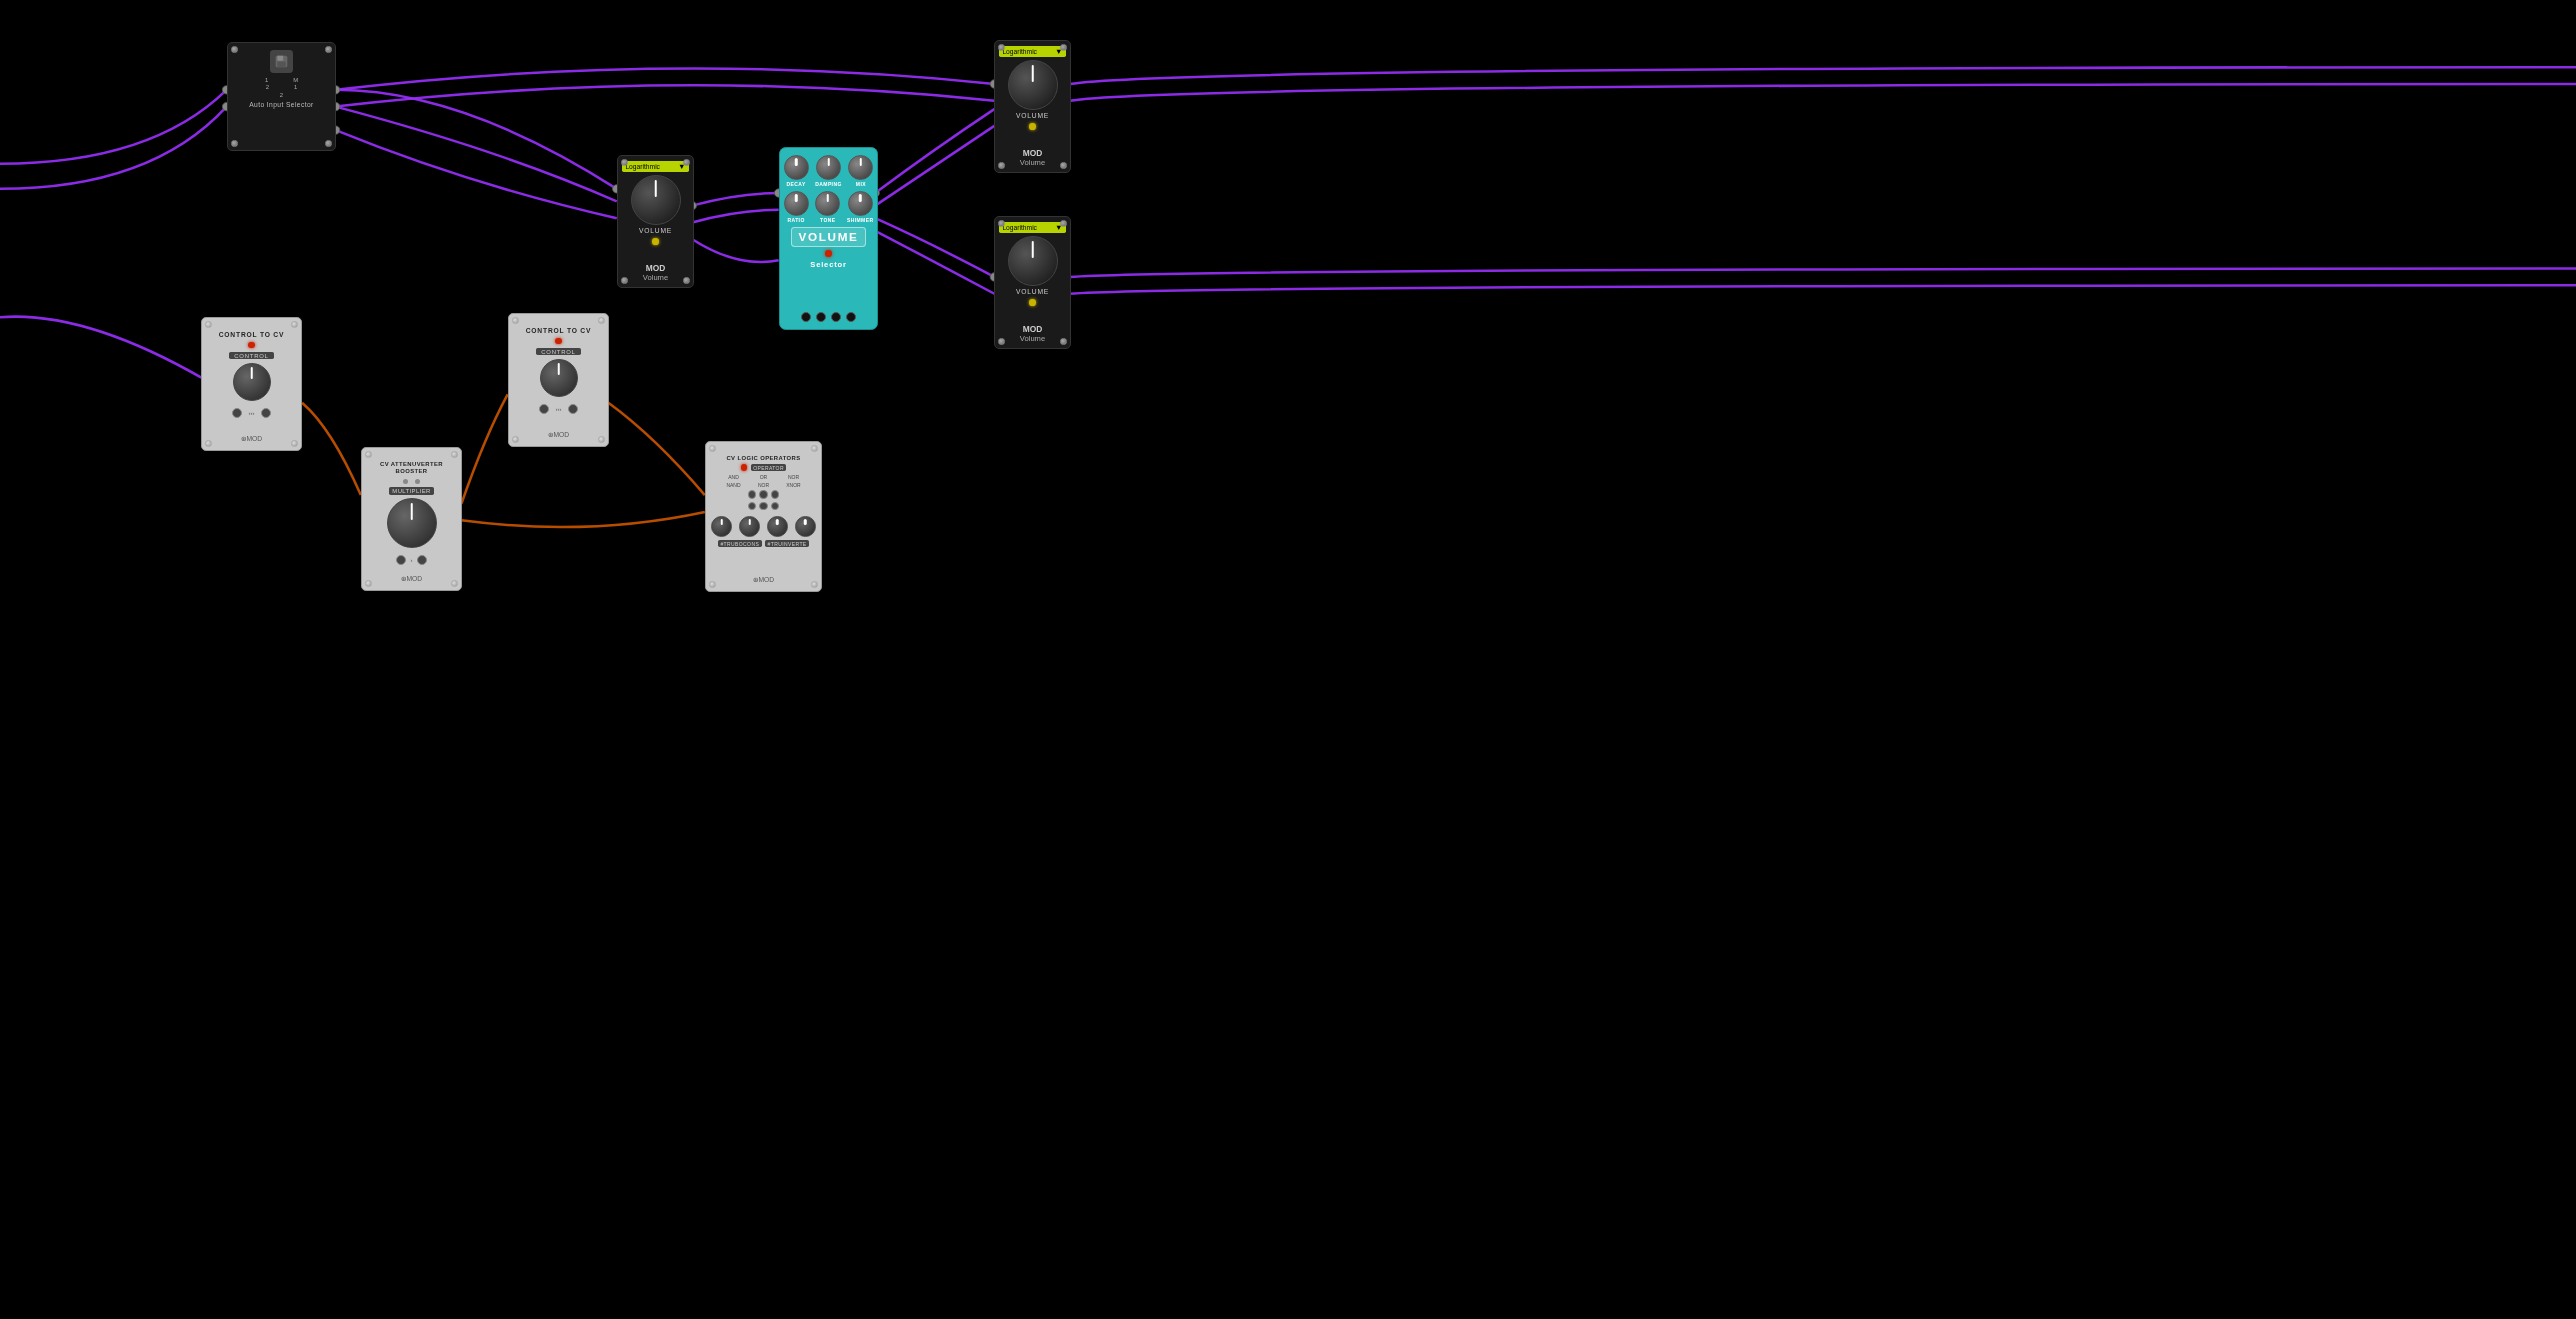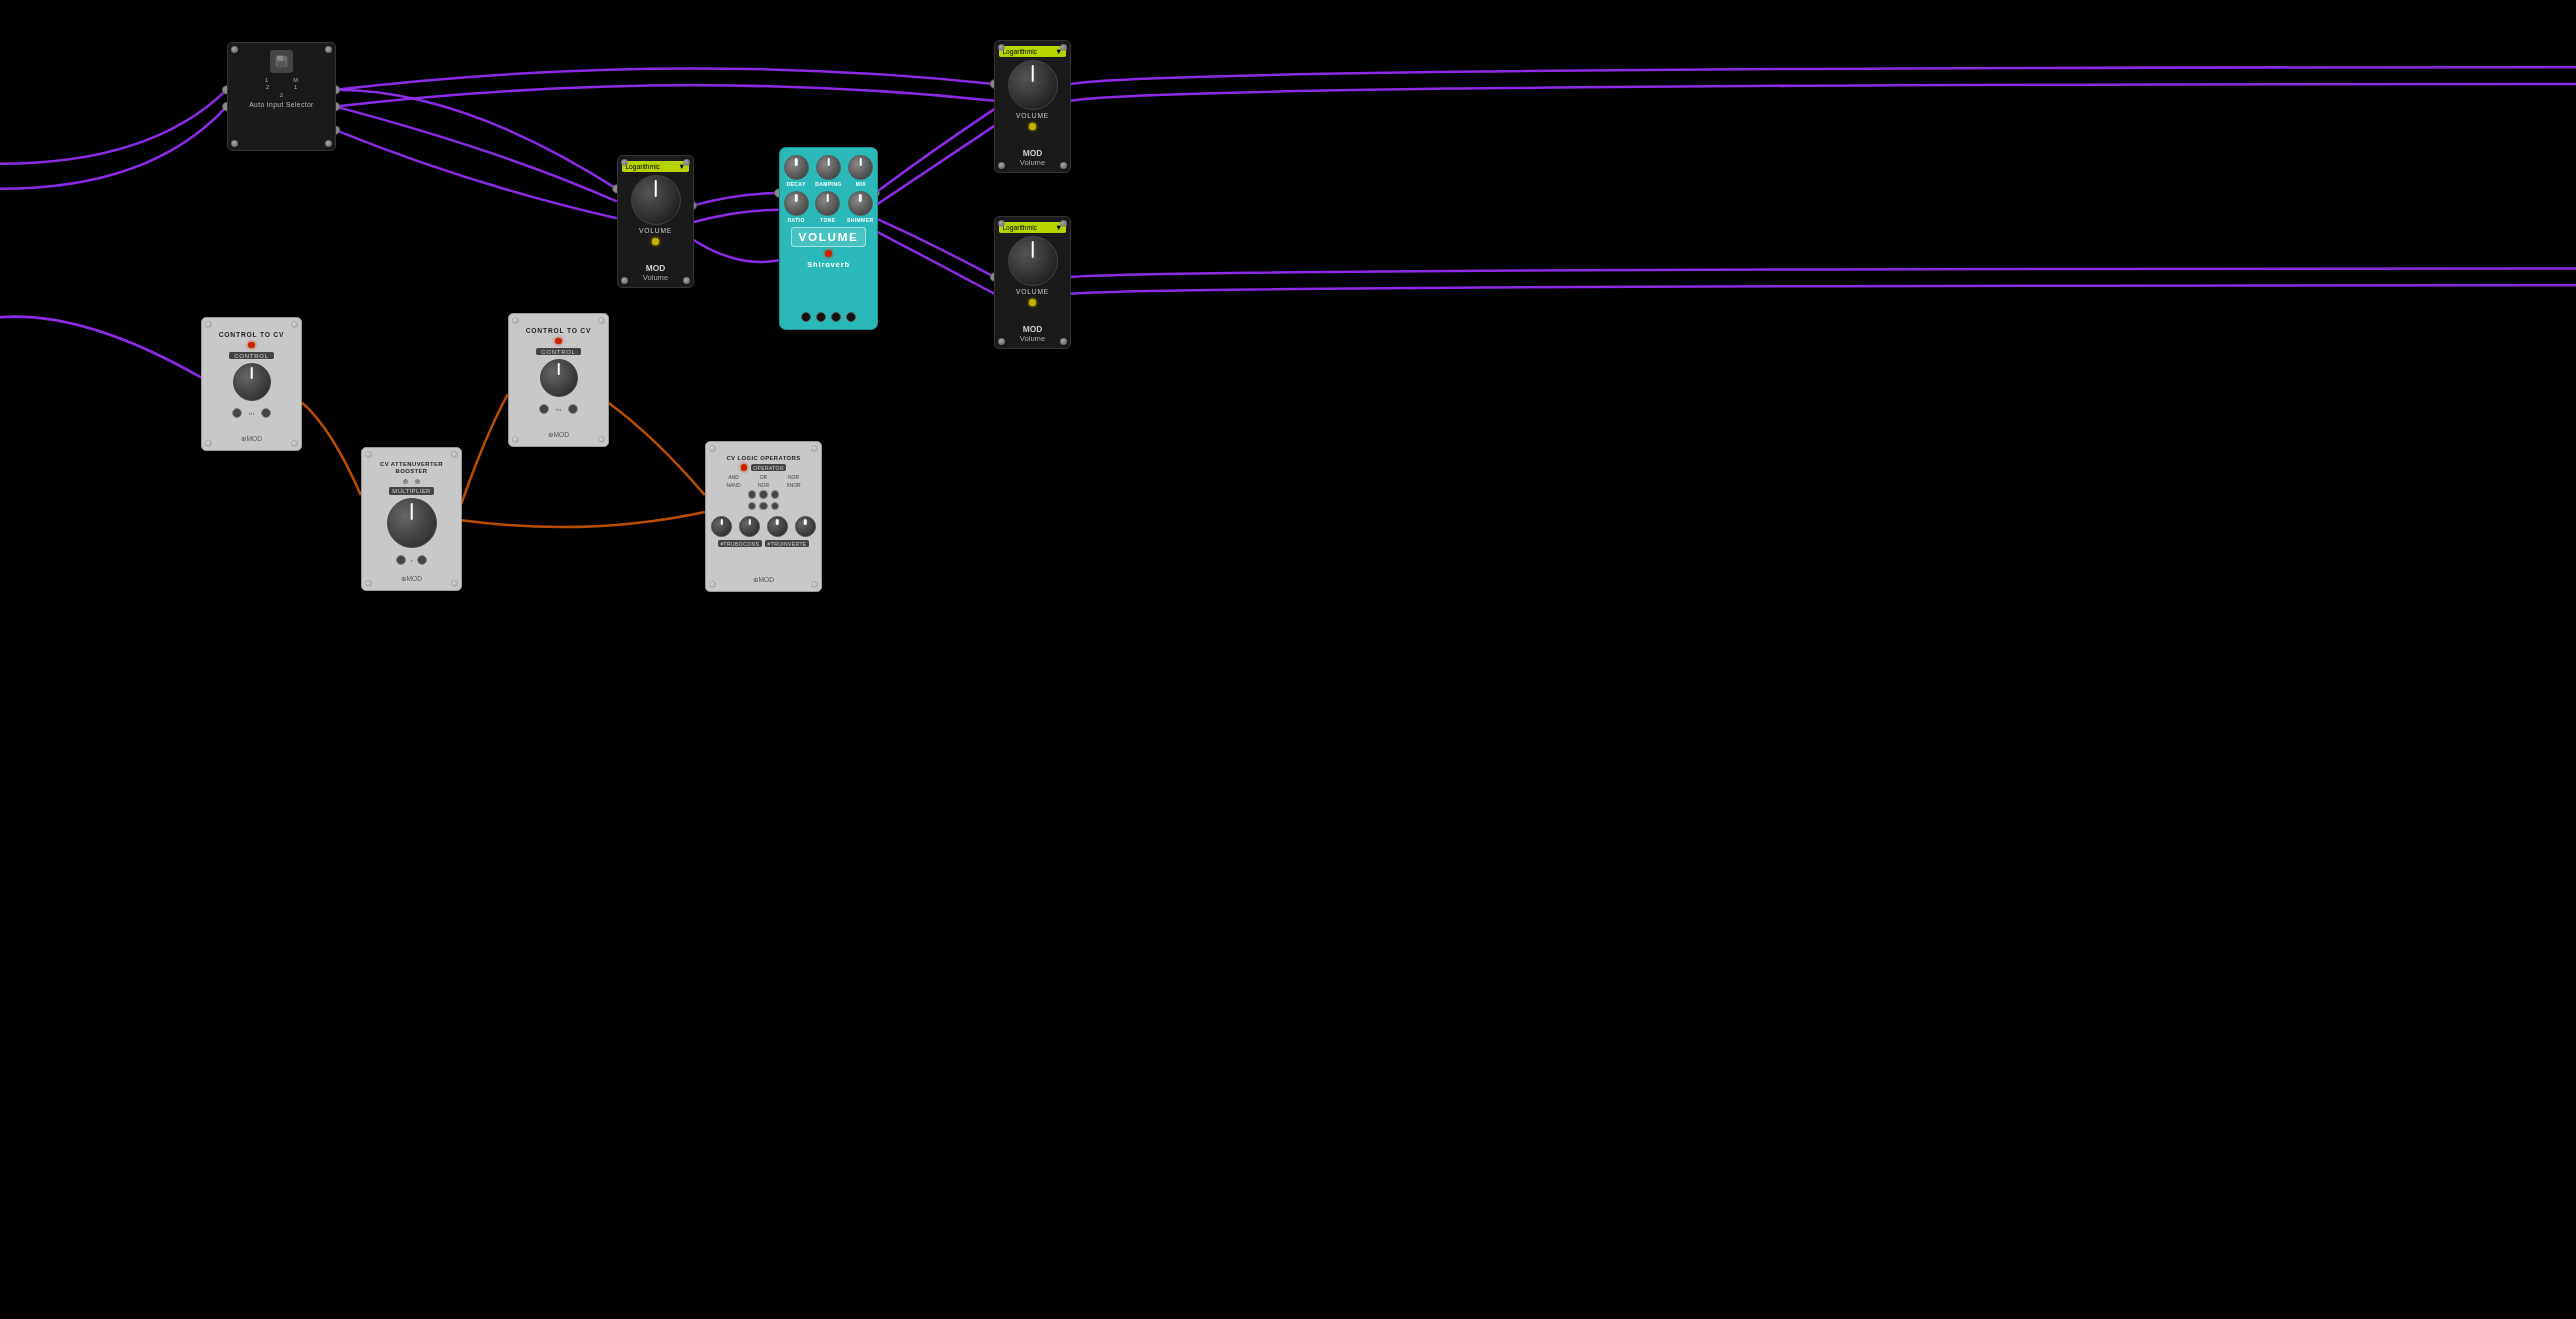--- a/index.html
+++ b/index.html
@@ -413,21 +413,21 @@
     <div class="col" style="gap:1.7px;">
       <div class="knob knob-small knob-light"></div>
       <span class="shiroverb-label" style="font-size:5px;">SHIMMER</span>
     </div>
   </div>
 
   <div class="shiroverb-badge">VOLUME</div>
 
   <div class="led led-red"></div>
 
-  <div style="color:#fff;font-size:7.6px;font-weight:bold;letter-spacing:0.8px;">Shiroverb</div>
+  <div style="color:#fff;font-size:7.6px;font-weight:bold;letter-spacing:0.8px;">Selector</div>
 
   <div style="display:flex;gap:5px;align-items:center;margin-top:auto;">
     <div class="port"></div>
     <div class="port"></div>
     <div class="port"></div>
     <div class="port"></div>
   </div>
 </div>
 
 <div class="module module-dark" id="mod-volume-tr" style="width:77px;height:133px;left:994px;top:40px;display:flex;flex-direction:column;align-items:center;padding:5px;gap:3.4px;">

